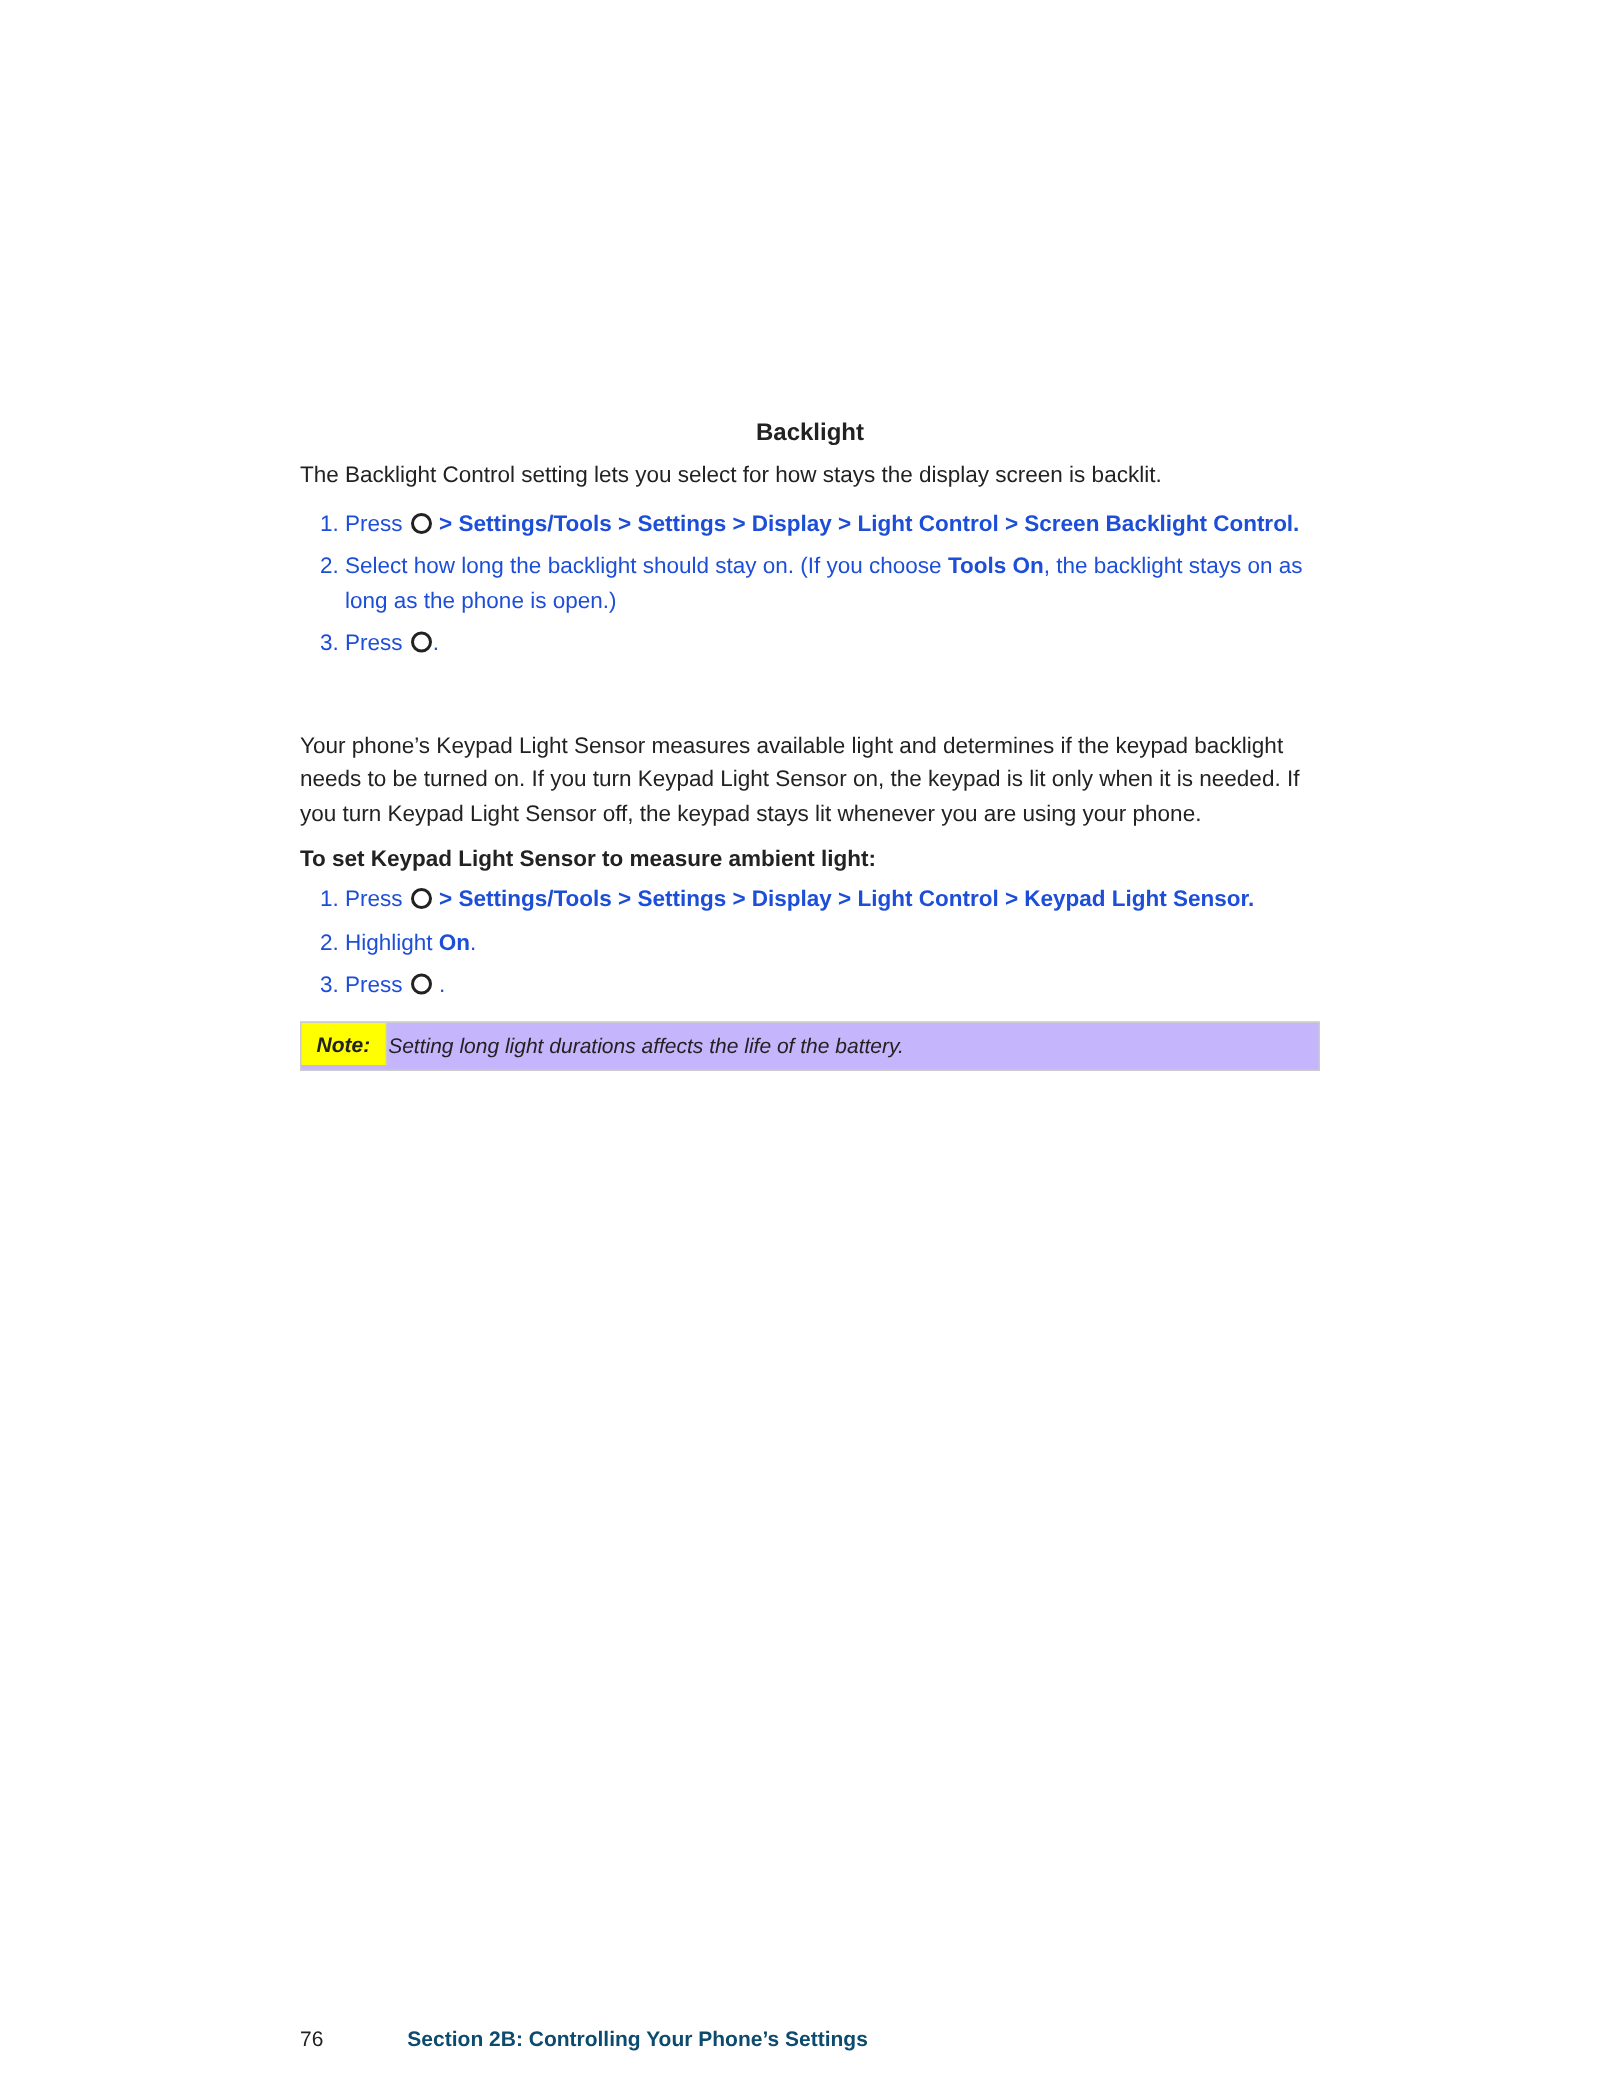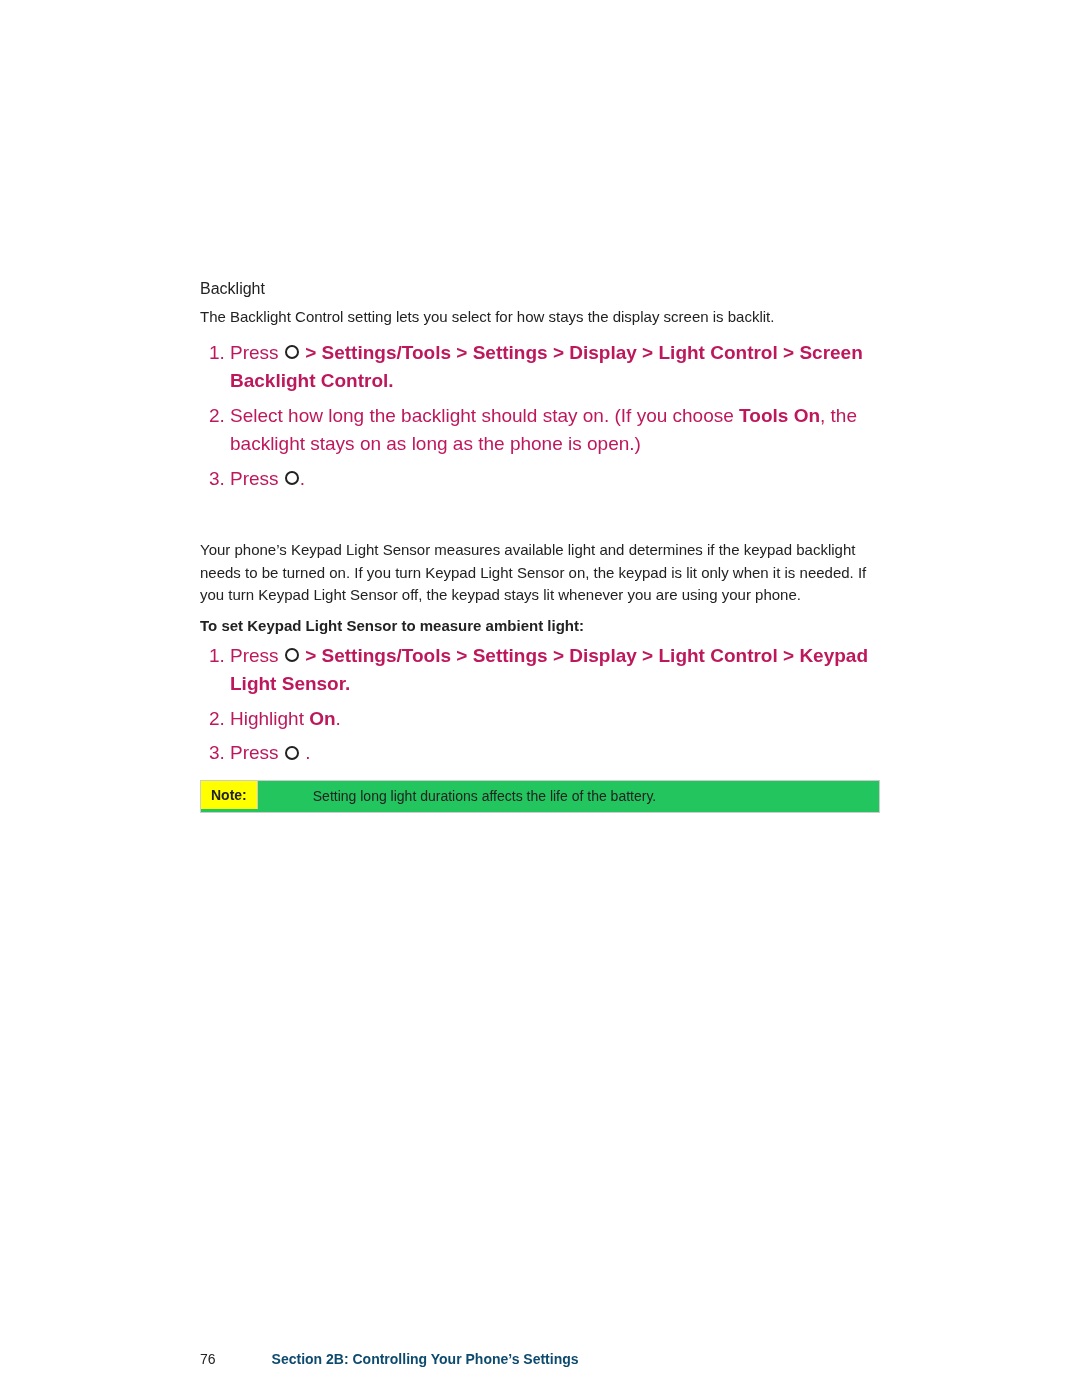--- a/index.html
+++ b/index.html
@@ -21,22 +21,23 @@
 
     .page-content {
       flex: 1;
       display: flex;
       flex-direction: column;
       padding: 280px 200px 80px 200px;
     }
 
     .section-title {
       font-size: 16px;
-      font-weight: normal;
+      font-weight: bold;
       margin-bottom: 8px;
+      text-align: center;
     }
 
     .body-text {
       font-size: 15px;
       line-height: 1.5;
       margin-bottom: 10px;
       color: #222;
     }
 
     .subheading {
@@ -45,24 +46,24 @@
       margin-bottom: 8px;
       color: #222;
     }
 
     .ordered-list {
       margin-left: 30px;
       margin-bottom: 10px;
     }
 
     .ordered-list li {
-      font-size: 19px;
+      font-size: 15px;
       line-height: 1.5;
       margin-bottom: 6px;
-      color: #be185d;
+      color: #1d4ed8;
     }
 
     .bold {
       font-weight: bold;
     }
 
     .circle-icon {
       display: inline-block;
       width: 14px;
       height: 14px;
@@ -73,41 +74,41 @@
       position: relative;
       top: -1px;
     }
 
     .note-box {
       display: flex;
       align-items: flex-start;
       border: 1px solid #ccc;
       margin-top: 12px;
       margin-bottom: 16px;
-      background: #22c55e;
+      background: #c4b5fd;
       padding: 0;
+      font-style: italic;
     }
 
     .note-label {
       background: #ffff00;
       font-weight: bold;
       font-size: 14px;
       padding: 6px 10px;
       white-space: nowrap;
       color: #222;
       border-right: 1px solid #ccc;
       min-width: 55px;
     }
 
     .note-text {
       font-size: 14px;
-      padding: 6px 18px;
+      padding: 6px 1px;
       color: #222;
       line-height: 1.4;
-      margin-left: 37px;
     }
 
     .section-gap {
       margin-bottom: 18px;
     }
 
     .section2-gap {
       margin-top: 18px;
     }
 

